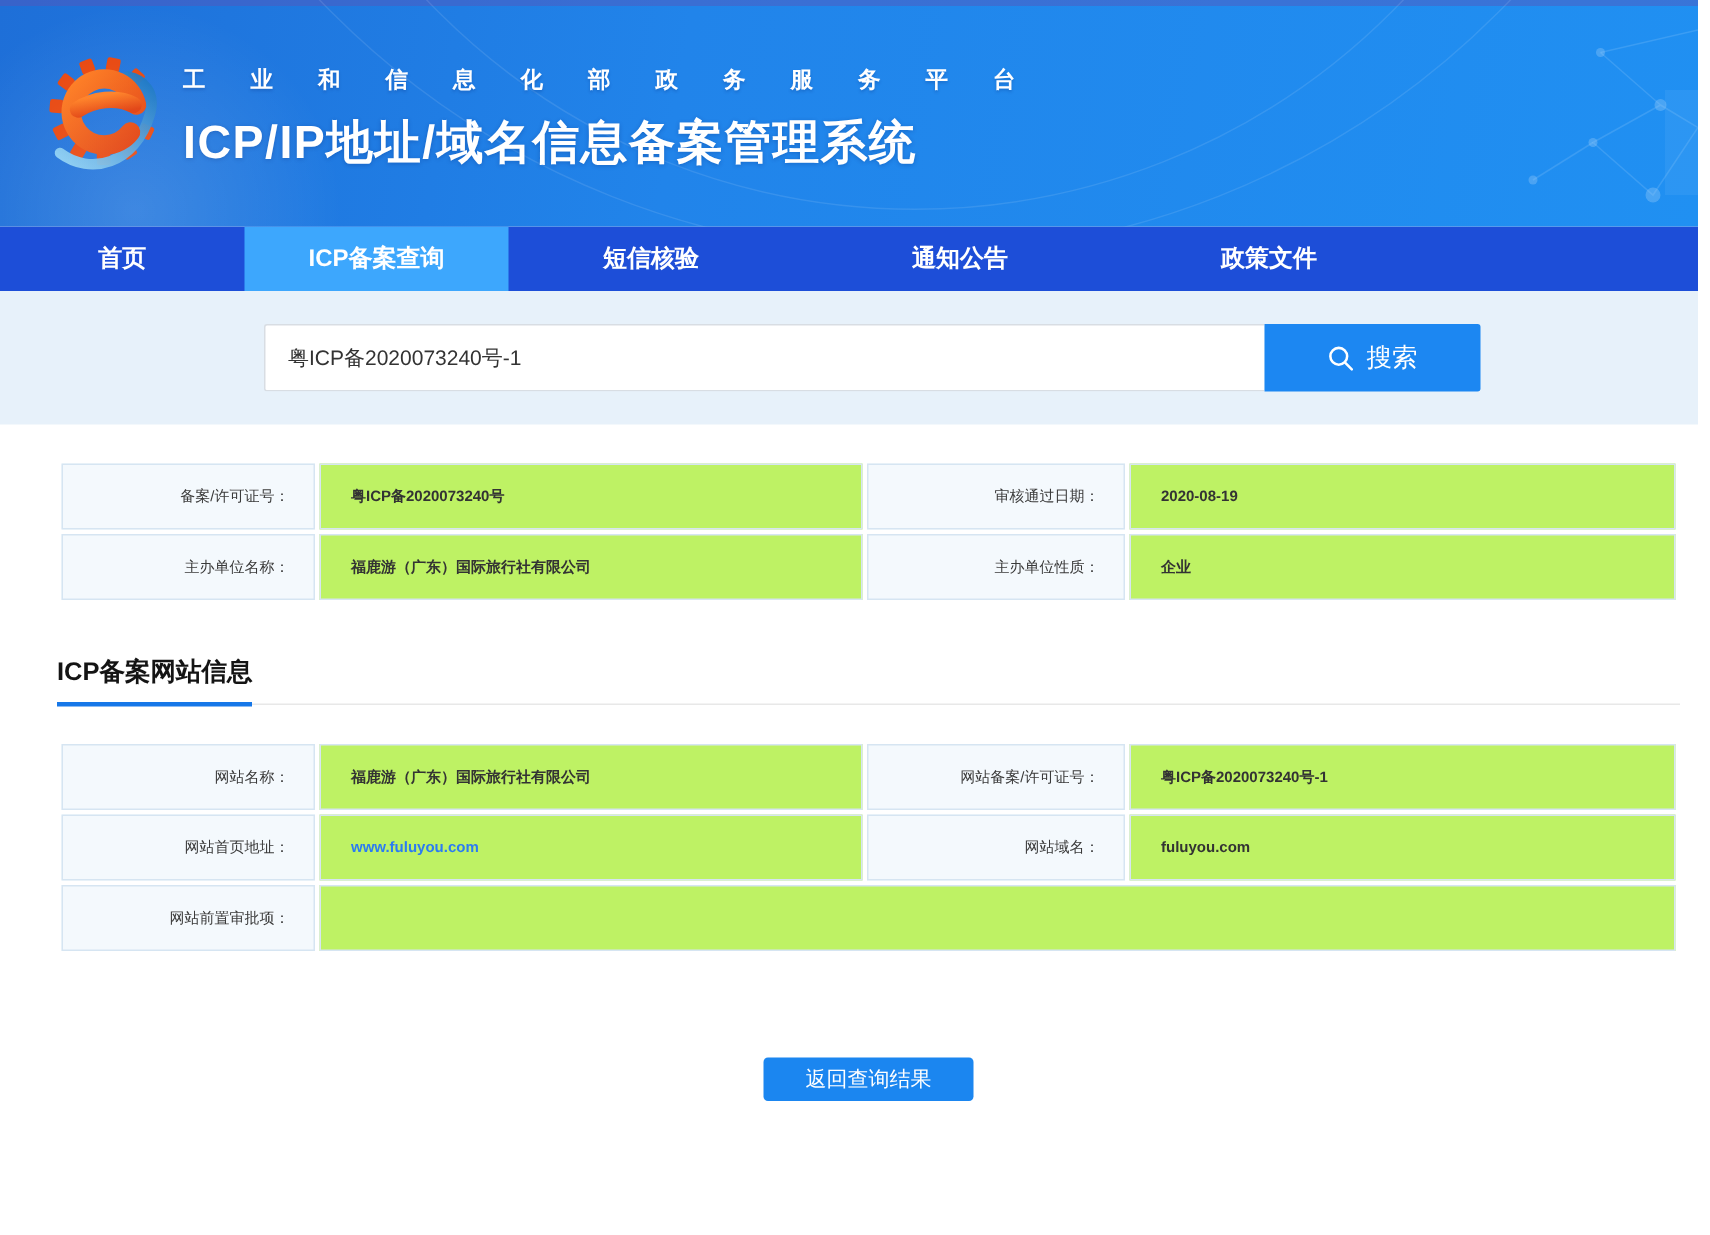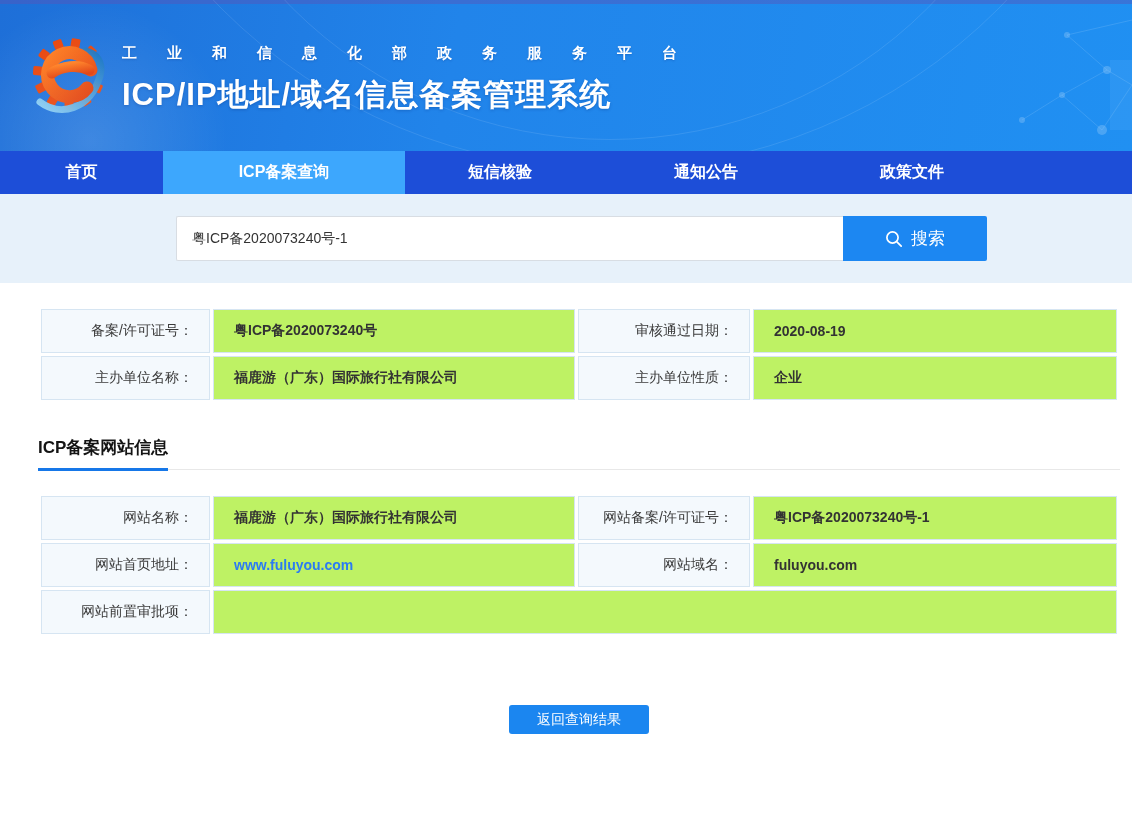--- a/index.html
+++ b/index.html
@@ -42,21 +42,21 @@
     white-space:nowrap; text-shadow:0 1px 3px rgba(0,40,120,.3);
   }
 
   
   .nav { display:flex; width:1132px; height:43px; background:#1d4ed8; }
   .nav-item {
     display:flex; align-items:center; justify-content:center;
     color:#fff; font-size:16px; font-weight:bold; cursor:pointer; user-select:none;
   }
   .nav-item:nth-child(1){ width:163px; }
-  .nav-item:nth-child(2){ width:242px; }
+  .nav-item:nth-child(2){ width:176px; }
   .nav-item:nth-child(3){ width:190px; }
   .nav-item:nth-child(4){ width:222px; }
   .nav-item:nth-child(5){ width:190px; }
   .nav-item:nth-child(6){ width:163px; }
   .nav-item.active { background:#3da7fd; }
 
   
   .search-bar { position:relative; width:1132px; height:89px; background:#e7f1fa; }
   .search-input {
     position:absolute; left:176px; top:22px; width:667px; height:45px;
@@ -76,21 +76,21 @@
   .section-head { margin-top:33px; border-bottom:1px solid #e8e8e8; }
   .section-title {
     display:inline-block; margin:0 0 -2px 0; padding-bottom:9px;
     font-size:17px; font-weight:bold; color:#141414;
     border-bottom:3px solid #1677e8;
   }
   .info-table {
     width:100%; margin-top:23px; table-layout:fixed;
     border-collapse:separate; border-spacing:3px;
   }
-  .info-table td { border:1px solid #d6e5f2; height:44px; font-size:14px; }
+  .info-table td { border:1px solid #d6e5f2; height:44px; font-size:10px; }
   .info-table td.lbl {
     background:#f4f9fd; text-align:right; padding-right:16px; color:#3a3a3a;
   }
   .info-table td.val { background:#bef264; padding-left:20px; color:#333;font-weight:bold; }
   .home-link { color:#2b7bf3; text-decoration:none; cursor:pointer; }
 
   .btn-row { text-align:center; margin-top:68px; }
   .back-btn {
     min-width:140px; height:29px; padding:0 18px;
     background:#1b86f0; color:#fff; border:none; border-radius:3px;

